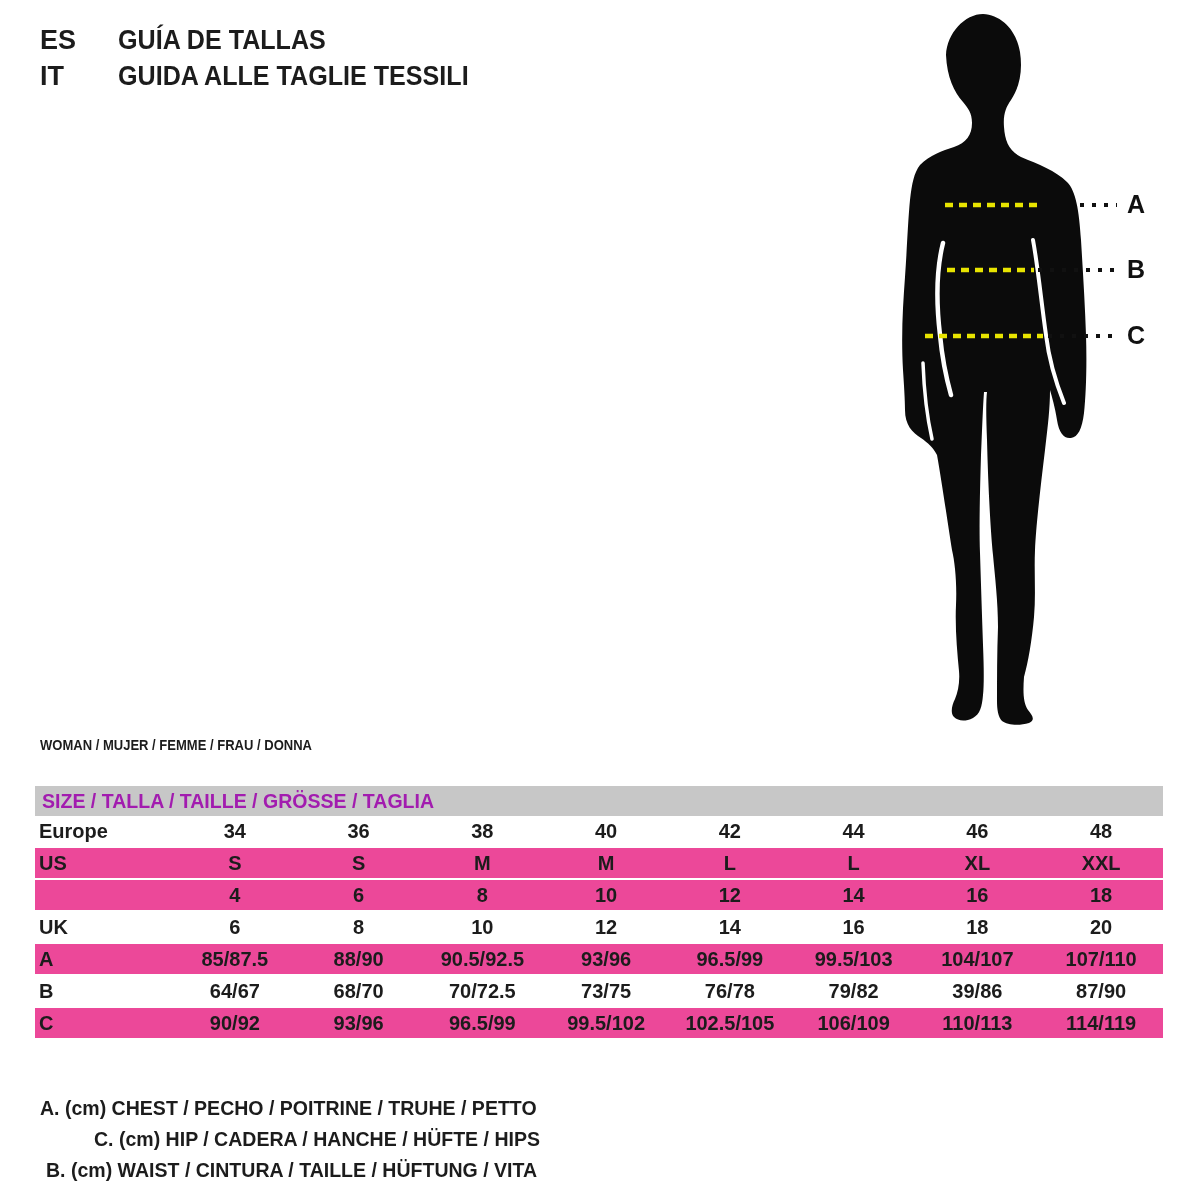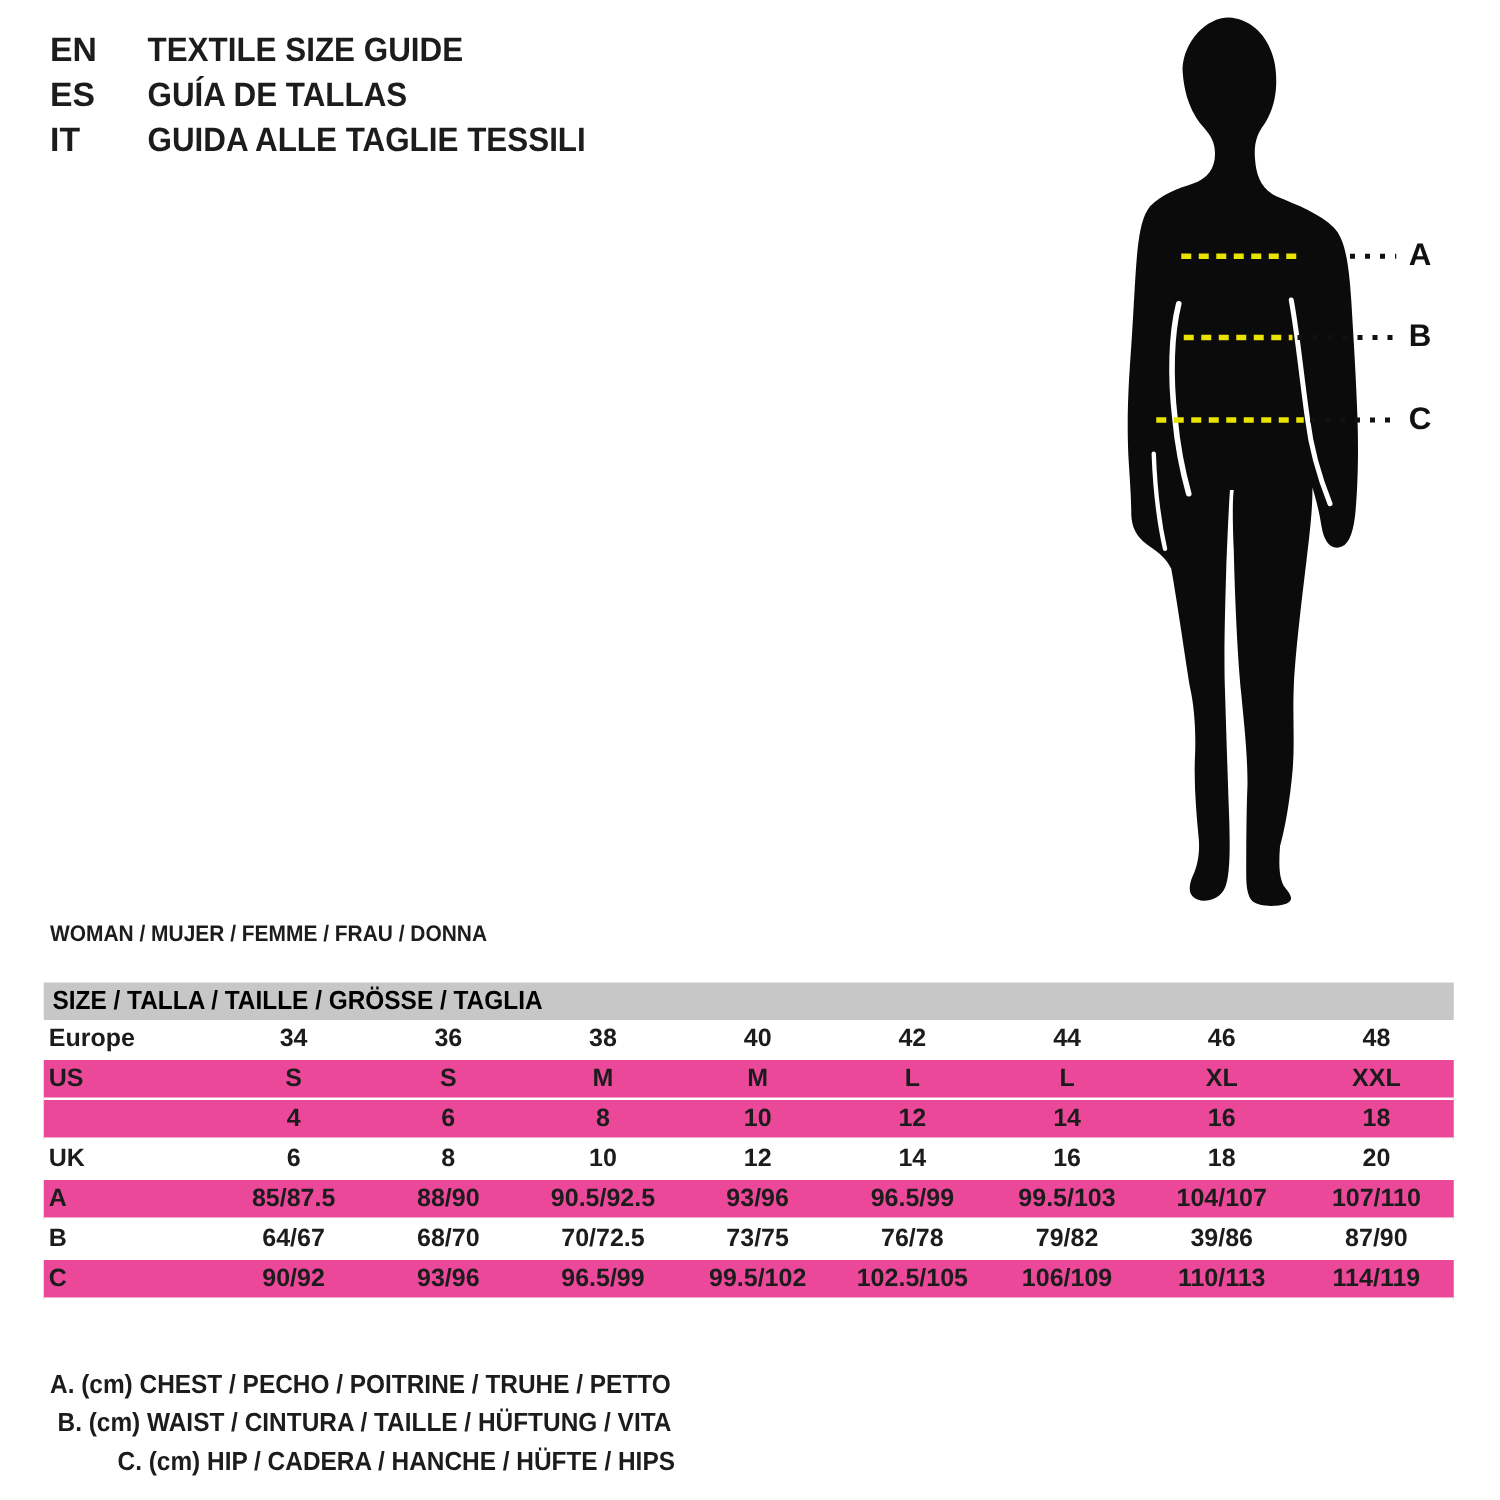--- a/index.html
+++ b/index.html
@@ -13,46 +13,42 @@
             font-size:27px;letter-spacing:0;}
 
   
   .figure{position:absolute;left:880px;top:5px;width:320px;height:740px;}
   .marker{position:absolute;width:34px;text-align:left;font-size:25px;color:#111;}
   .marker-a{left:1127px;top:190px;}
   .marker-b{left:1127px;top:255px;}
   .marker-c{left:1127px;top:321px;}
 
   
-  .section-title{position:absolute;left:40px;top:737px;font-size:18px;}
+  .section-title{position:absolute;left:40px;top:737px;font-size:14px;}
 
   
   .size-table{position:absolute;left:35px;top:786px;width:1128px;font-size:20px;}
-  .t-header{height:30px;line-height:30px;background:#c7c7c7;color:#000000;padding-left:7px;
+  .t-header{height:30px;line-height:30px;background:#c7c7c7;color:#a21caf;padding-left:7px;
             font-size:21px;}
   .t-row{display:grid;grid-template-columns:138px repeat(8,1fr);height:30px;line-height:30px;
          border-bottom:2px solid #fff;}
   .t-row.shade{background:#ec4899;}
   .t-label{text-align:left;padding-left:4px;}
   .t-cell{text-align:center;}
 
   
   .legend{position:absolute;left:40px;top:1092px;font-size:21px;}
   .legend-line{height:31px;line-height:31px;text-align:right;}
 </style>
 </head>
 <body>
 
 <div class="page">
 
   <div class="langs">
-    <div class="lang-row">
-      <span>EN</span>
-      <span class="cond">TEXTILE SIZE GUIDE</span>
-    </div>
     <div class="lang-row">
       <span>ES</span>
       <span class="cond">GUÍA DE TALLAS</span>
     </div>
     <div class="lang-row">
       <span>IT</span>
       <span class="cond">GUIDA ALLE TAGLIE TESSILI</span>
     </div>
   </div>
 
@@ -207,20 +203,20 @@
       <span class="t-cell">110/113</span>
       <span class="t-cell">114/119</span>
     </div>
   </div>
 
   <div class="legend">
     <div class="legend-line">
       <span class="cond">A. (cm) CHEST / PECHO / POITRINE / TRUHE / PETTO</span>
     </div>
     <div class="legend-line">
+      <span class="cond">C. (cm) HIP / CADERA / HANCHE / HÜFTE / HIPS</span>
+    </div>
+    <div class="legend-line">
       <span class="cond">B. (cm) WAIST / CINTURA / TAILLE / HÜFTUNG / VITA</span>
     </div>
-    <div class="legend-line">
-      <span class="cond">C. (cm) HIP / CADERA / HANCHE / HÜFTE / HIPS</span>
-    </div>
   </div>
 
 </div>
 
 </body></html>

